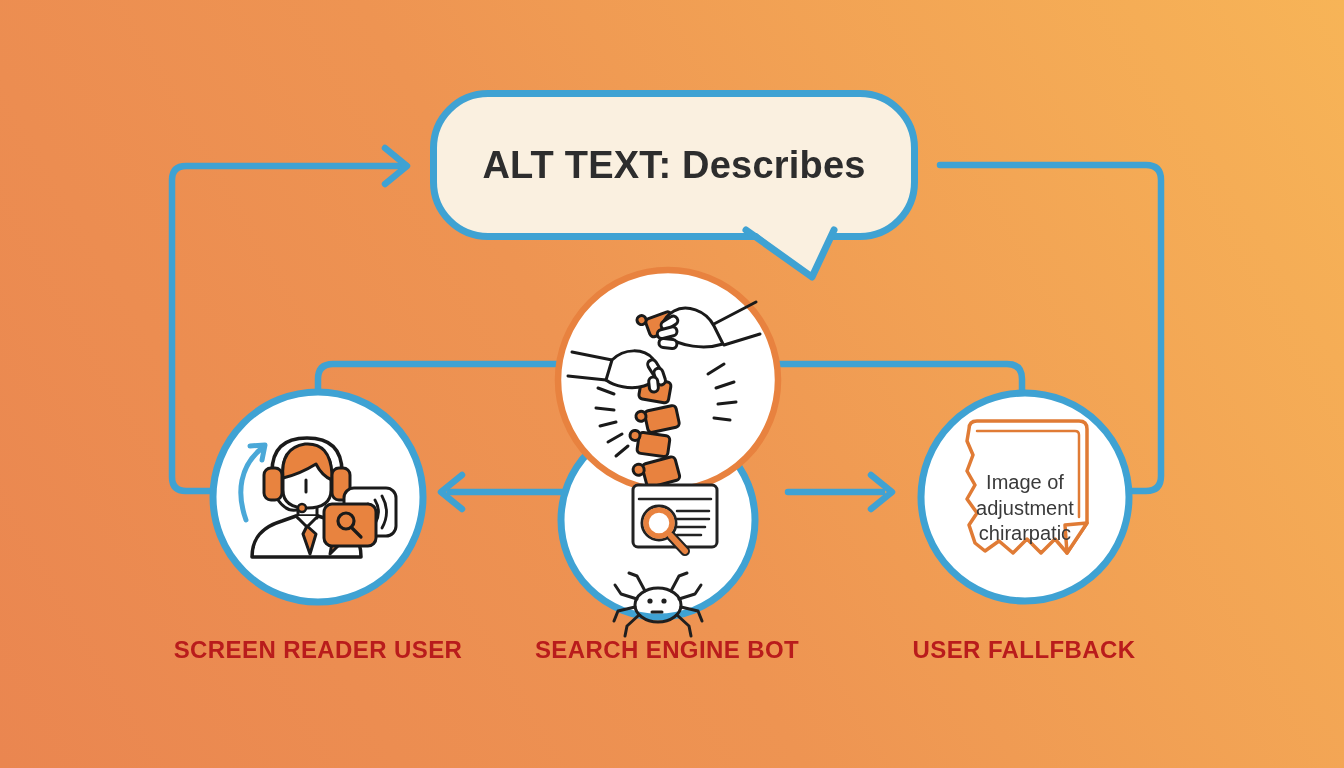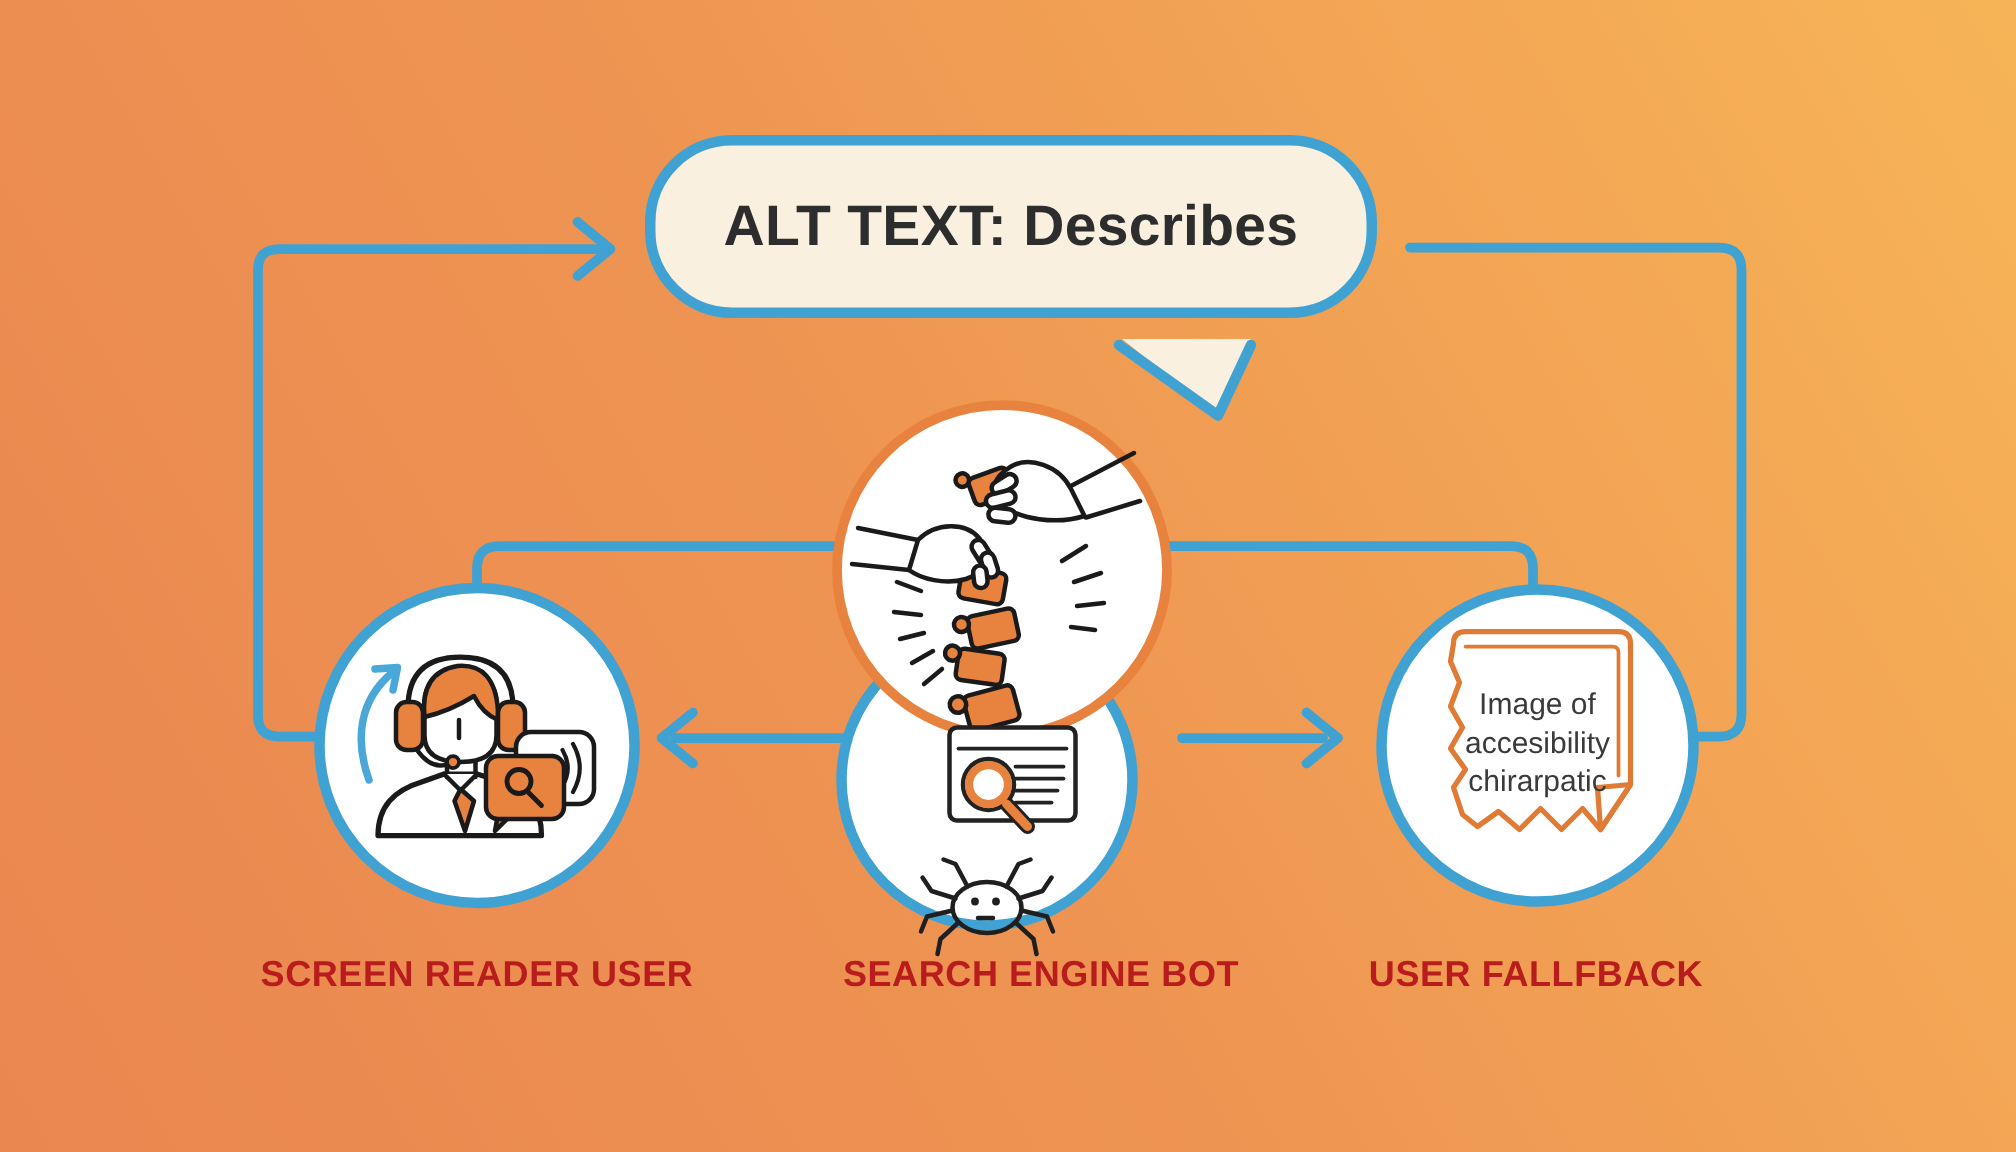--- a/index.html
+++ b/index.html
@@ -6,42 +6,42 @@
   body{
     width:1344px;height:768px;overflow:hidden;
     font-family:"Liberation Sans","DejaVu Sans",sans-serif;
     background:linear-gradient(60deg,#ea8650 0%,#ee9452 45%,#f7b457 100%);
     position:relative;
   }
   .abs{position:absolute;}
   svg{display:block;}
   
   .bubble{
-    left:430px;top:90px;width:488px;height:122px;box-sizing:border-box;
+    left:430px;top:90px;width:488px;height:150px;box-sizing:border-box;
     background:#faf0e0;border:7px solid #3fa2d3;border-radius:58px;
     display:flex;flex-direction:column;justify-content:center;align-items:center;
     z-index:4;
   }
   .bubble-line{
     font-size:38px;font-weight:bold;color:#2d2d2d;line-height:1.16;
     letter-spacing:.2px;text-align:center;white-space:nowrap;
   }
   .bubble-tail{left:735px;top:222px;z-index:5;}
   
   .node-label{
     width:320px;text-align:center;top:636px;
     font-size:24px;font-weight:bold;color:#b91c1c;letter-spacing:.4px;
     z-index:8;white-space:nowrap;
   }
   .label-left{left:158px;}
-  .label-center{left:534px;}
+  .label-center{left:507px;}
   .label-right{left:864px;}
   
   .alt-snippet{
-    left:953px;top:458px;width:144px;text-align:center;
+    left:953px;top:470px;width:144px;text-align:center;
     font-size:20px;color:#3a3a3a;line-height:1.28;font-weight:500;z-index:9;
   }
   .layer-main{left:0;top:0;z-index:3;}
   .layer-illu{z-index:7;}
   .layer-spider{z-index:6;}
 </style>
 </head>
 <body>
 
 <svg class="abs layer-main" width="1344" height="768" viewBox="0 0 1344 768">
@@ -222,19 +222,19 @@
 
 <svg class="abs layer-illu" style="left:921px;top:391px" width="208" height="208" viewBox="0 0 208 208">
   <g stroke="#e07b35" stroke-width="3.5" stroke-linecap="round" stroke-linejoin="round" fill="#ffffff">
     <path d="M 48 38 Q 48 30 56 30 H 158 Q 166 30 166 38 V 132 L 146 162 L 134 148 L 120 162 L 106 148 L 92 162 L 78 150 L 64 160 L 54 152 L 48 134 L 56 122 L 46 108 L 54 94 L 46 80 L 52 64 L 46 50 Z"></path>
     <path d="M 166 132 L 146 162 L 144 134 Z"></path>
     <path d="M 56 40 H 154 Q 158 40 158 44 V 126" fill="none" stroke-width="2.5"></path>
   </g>
 </svg>
 <div class="abs alt-snippet">
   <div>Image of</div>
-  <div>accesibility</div>
+  <div>adjustment</div>
   <div>chirarpatic</div>
 </div>
 
 <div class="abs node-label label-left">SCREEN READER USER</div>
 <div class="abs node-label label-center">SEARCH ENGINE BOT</div>
 <div class="abs node-label label-right">USER FALLFBACK</div>
 
 </body></html>

